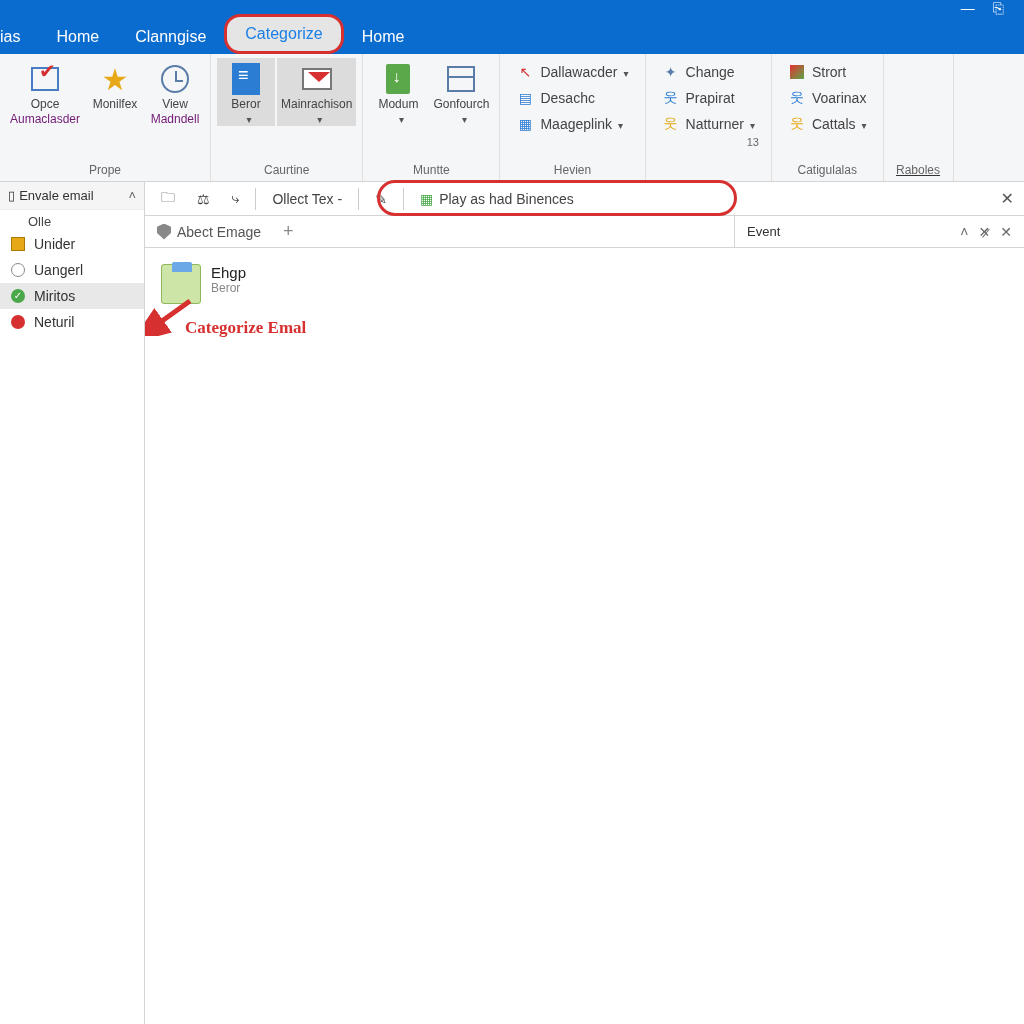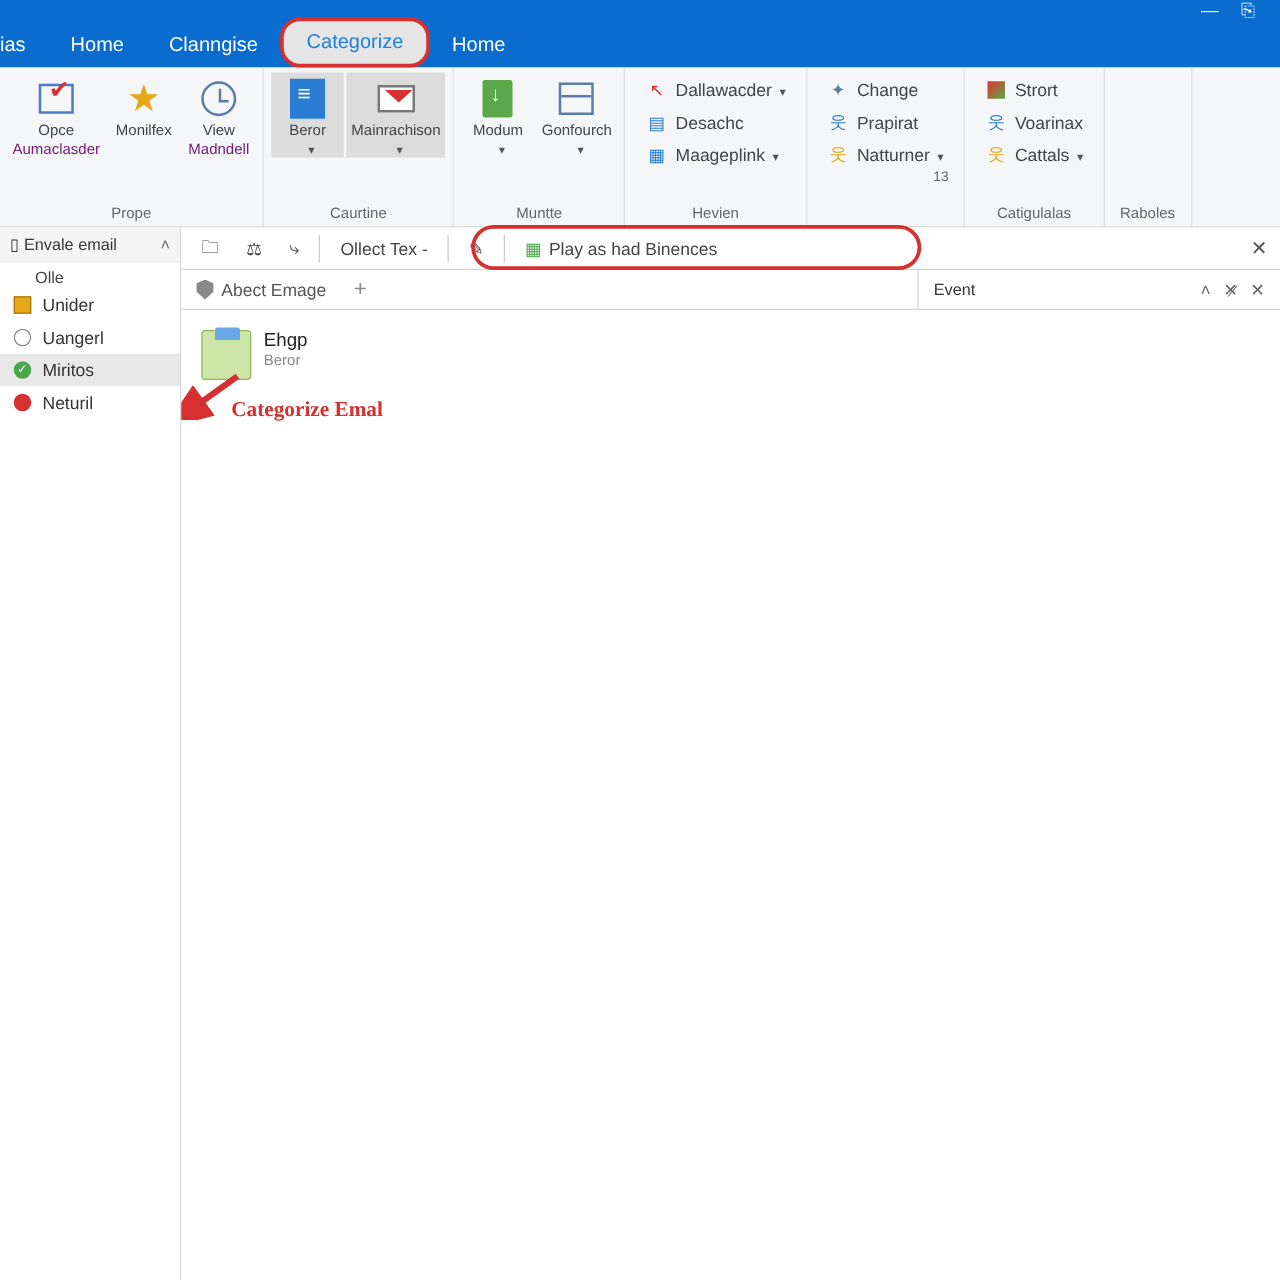--- a/index.html
+++ b/index.html
@@ -227,21 +227,21 @@
         </div>
       <div class="small-btn">
           <span class="mi mi-person">웃</span>
           <span>Cattals</span>
           <span class="drop"></span>
         </div>
     </div>
     <div class="group-label">Catigulalas</div>
   </div>
 
-  <div class="ribbon-group" style="min-width:70px;">
+  <div class="ribbon-group" style="min-width:70px;text-decoration:underline;">
     <div class="col"></div>
     <div class="group-label">Raboles</div>
   </div>
 </div>
 
 <div style="display:flex;">
   <div class="sidebar" style="height:calc(1024px - 16px - 38px - 128px);">
     <div class="side-head">
       <span>▯</span>
       <span>Envale email</span>

